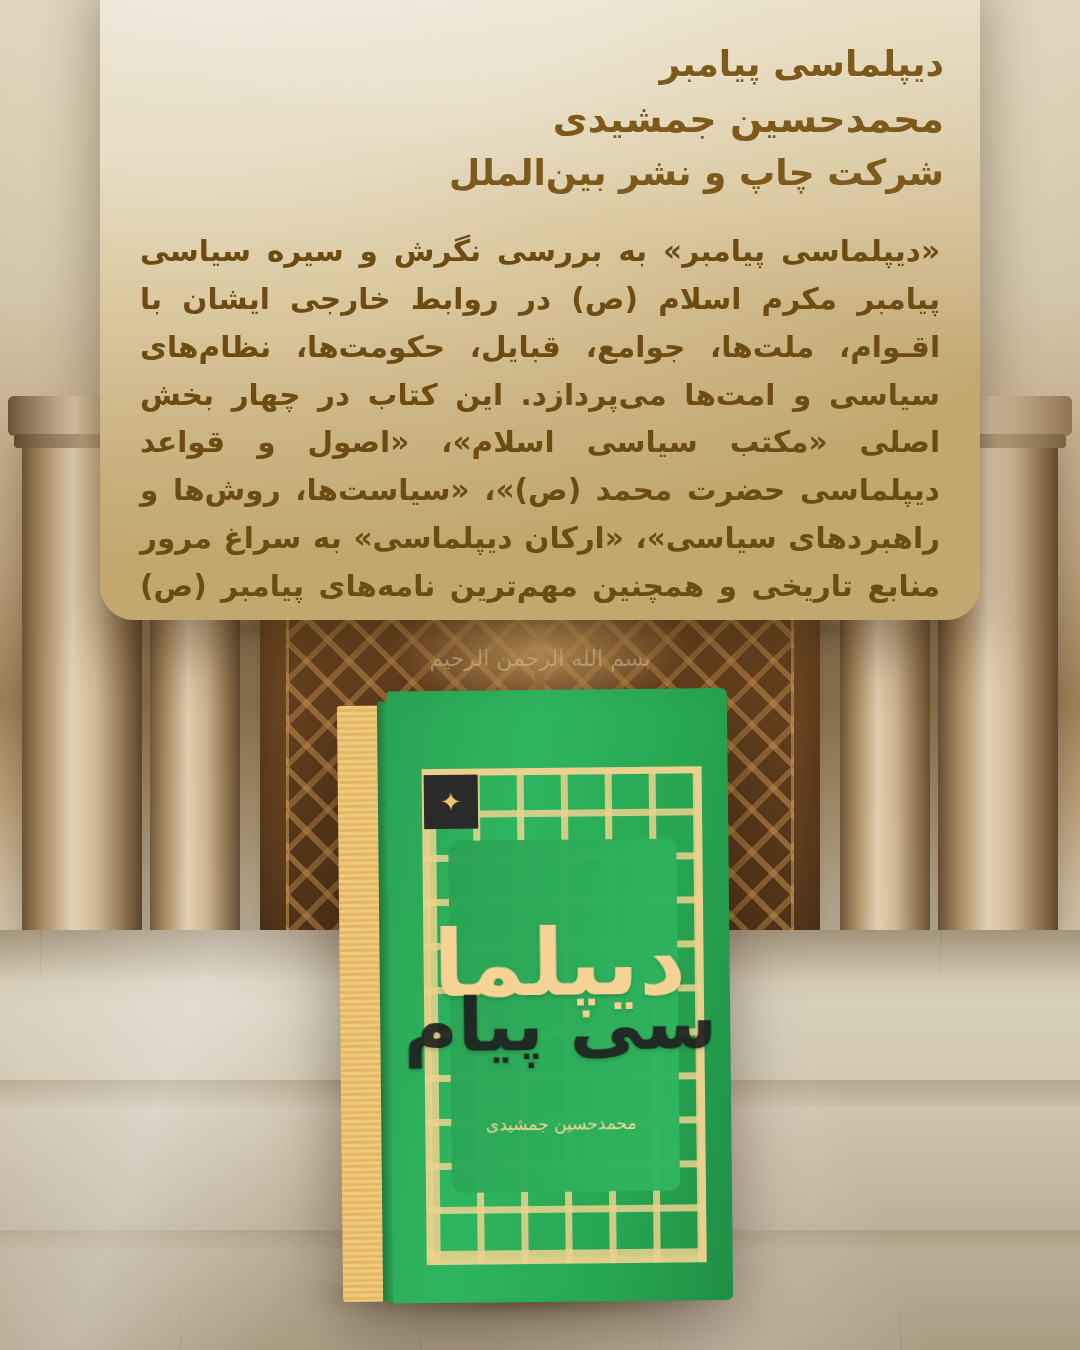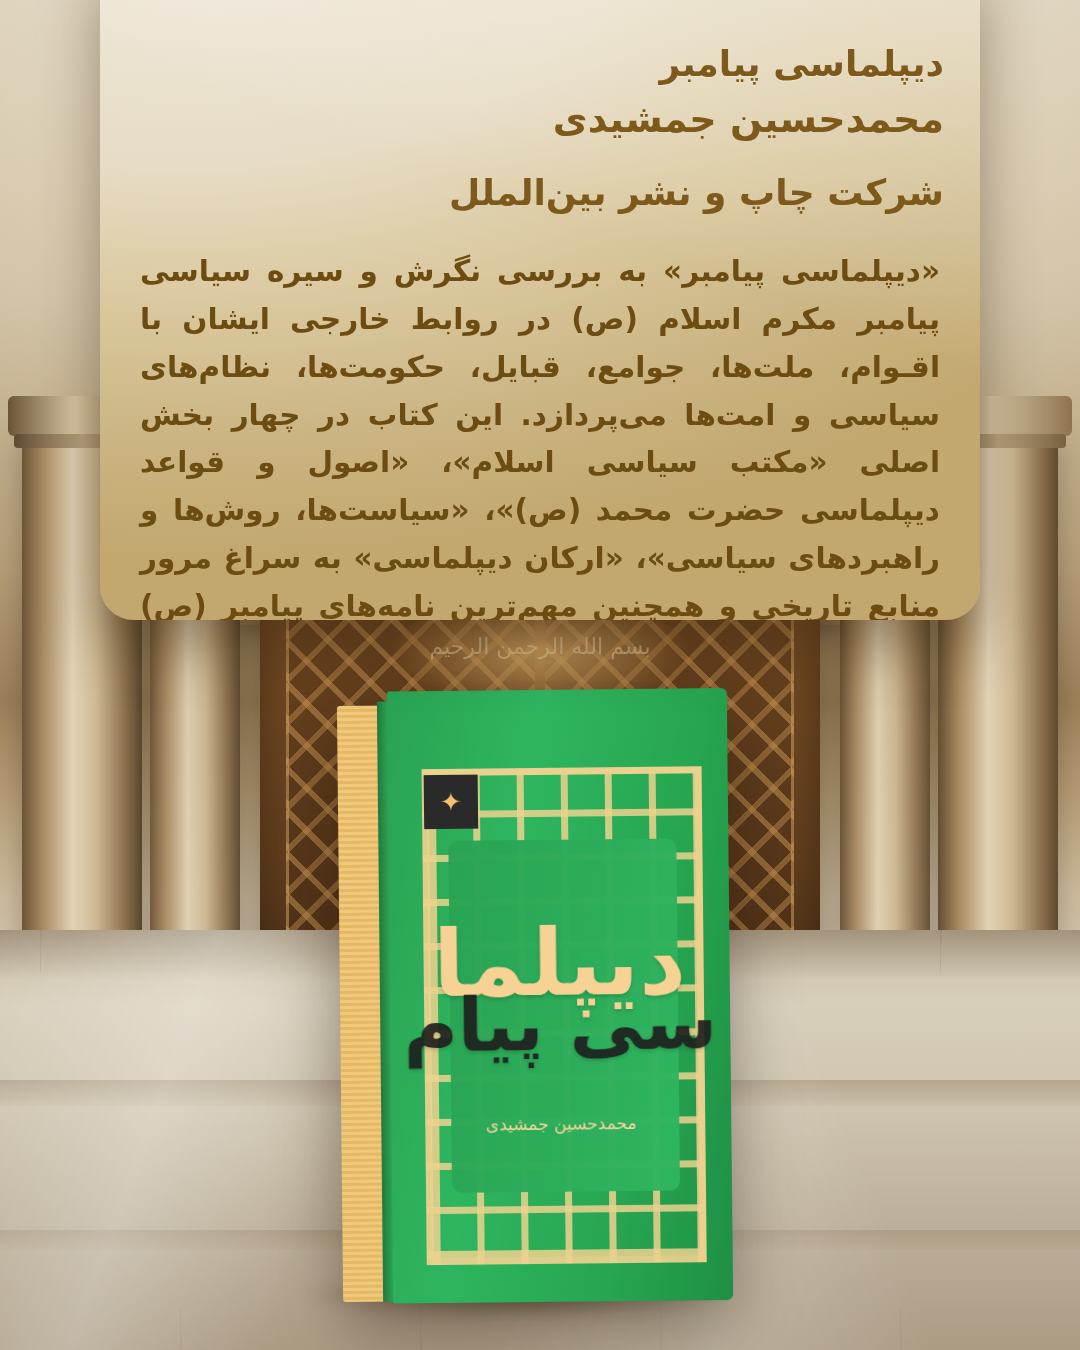--- a/index.html
+++ b/index.html
@@ -122,21 +122,21 @@
   }
   .door-medallion {
     position: absolute;
     left: 50%; top: 76px; transform: translateX(-50%);
     width: 300px; height: 120px;
     border-radius: 50%;
     background: radial-gradient(ellipse at 50% 45%, rgba(214,170,104,.85), rgba(140,95,46,.25) 65%, rgba(0,0,0,0) 72%);
   }
   .door-medallion-text {
     position: absolute;
-    left: 50%; top: 114px; transform: translateX(-50%);
+    left: 50%; top: 126px; transform: translateX(-50%);
     color: rgba(238,214,170,0.55);
     font-size: 22px;
     letter-spacing: 2px;
     white-space: nowrap;
   }
   .arch-top {
     position: absolute;
     left: 50%; transform: translateX(-50%);
     top: 505px;
     width: 600px; height: 120px;
@@ -186,21 +186,21 @@
     font-weight: bold;
     color: #7d5a1b;
     line-height: 1.42;
     margin: 4px 0 0 0;
   }
   .book-publisher {
     font-size: 36px;
     font-weight: bold;
     color: #7d5a1b;
     line-height: 1.42;
-    margin: 20px 0 0 0;
+    margin: 0 0 0 0;
   }
   .description {
     margin-top: 30px;
     font-size: 29.5px;
     line-height: 1.62;
     color: #6d4c12;
     text-align: justify;
     text-justify: inter-word;
     font-weight: bold;
     padding-right: 4px;

